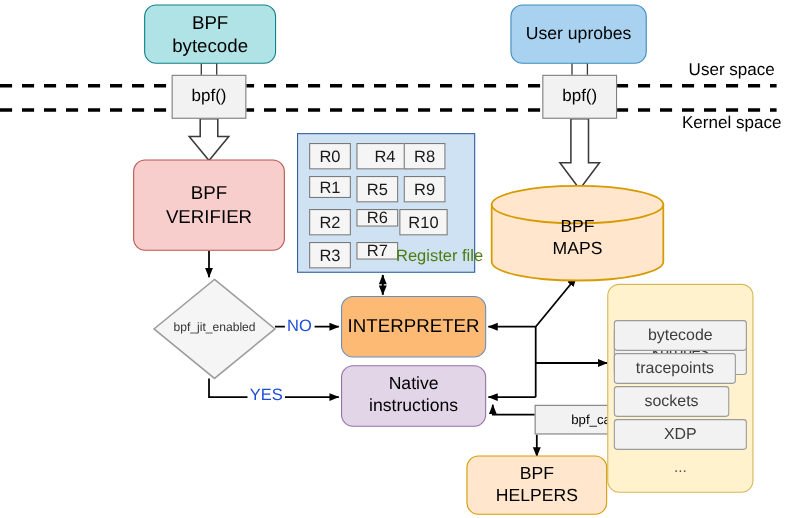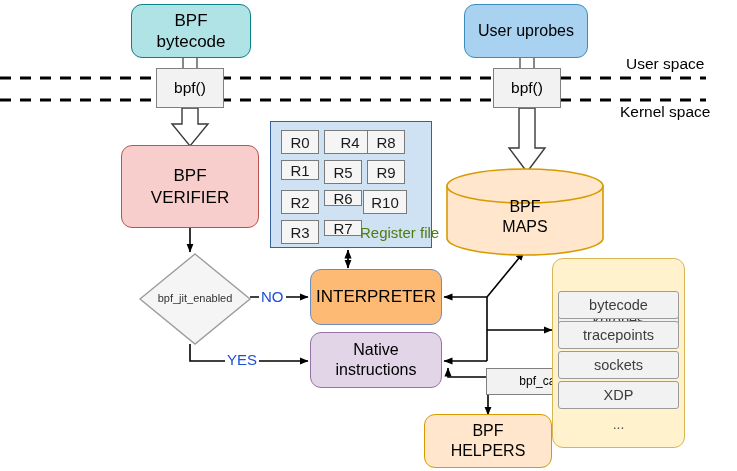--- a/index.html
+++ b/index.html
@@ -156,16 +156,16 @@
 
 <div class="node rounded c-orange" style="left:424px;top:414px;width:128px;height:54px;font-size:16px;">
   <span class="lbl">BPF
 HELPERS</span>
 </div>
 
 <div class="node rounded c-evtwrap" style="left:552px;top:258px;width:133px;height:190px;"></div>
 
 <div class="evtitem c-evtitem" style="left:558px;top:261px;width:121px;height:43px;margin-top:37px;">kprobes</div>
 <div class="evtitem c-evtitem" style="left:558px;top:291px;width:121px;height:28px;">bytecode</div>
-<div class="evtitem c-evtitem" style="left:558px;top:321px;width:121px;height:28px;">tracepoints</div>
-<div class="evtitem c-evtitem" style="left:558px;top:351px;width:121px;height:28px;">sockets</div>
+<div class="evtitem c-evtitem" style="left:558px;top:321px;width:111px;height:28px;">tracepoints</div>
+<div class="evtitem c-evtitem" style="left:558px;top:351px;width:105px;height:28px;">sockets</div>
 <div class="evtitem c-evtitem" style="left:558px;top:381px;width:121px;height:28px;">XDP</div>
 <div class="evtitem" style="left:558px;top:411px;width:121px;height:26px;font-size:14px;color:#555;">...</div>
 
 </body></html>

